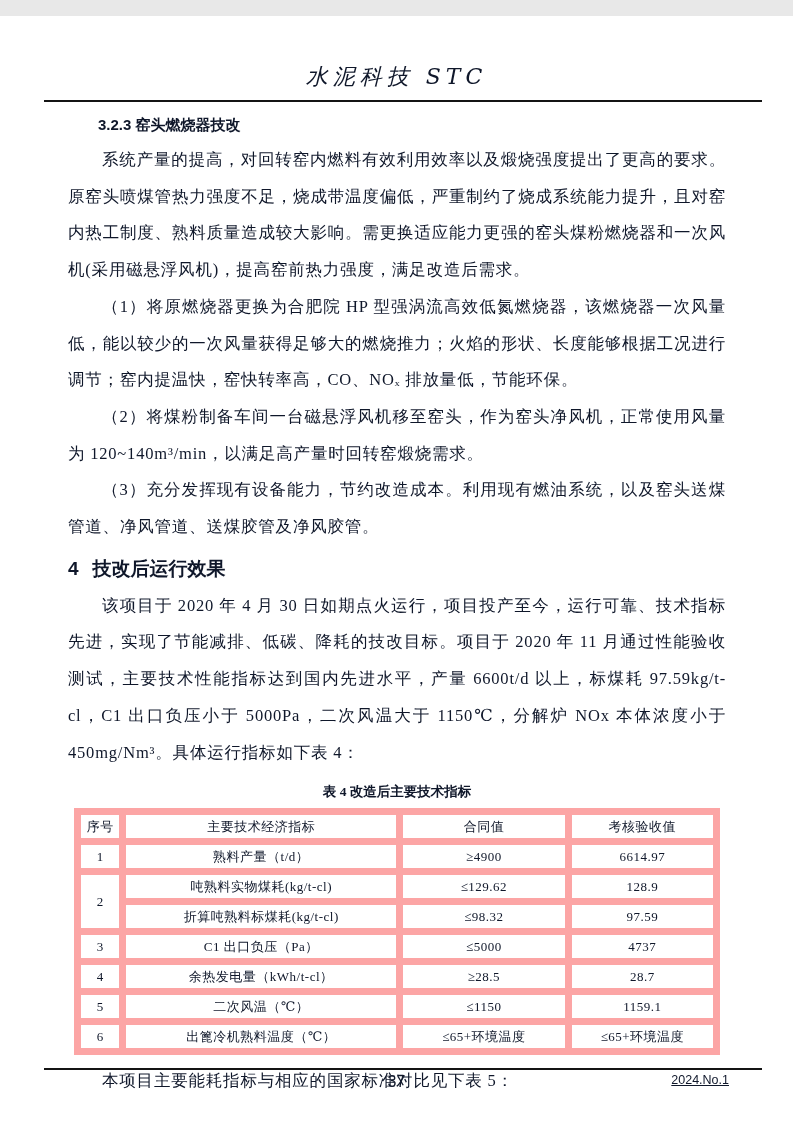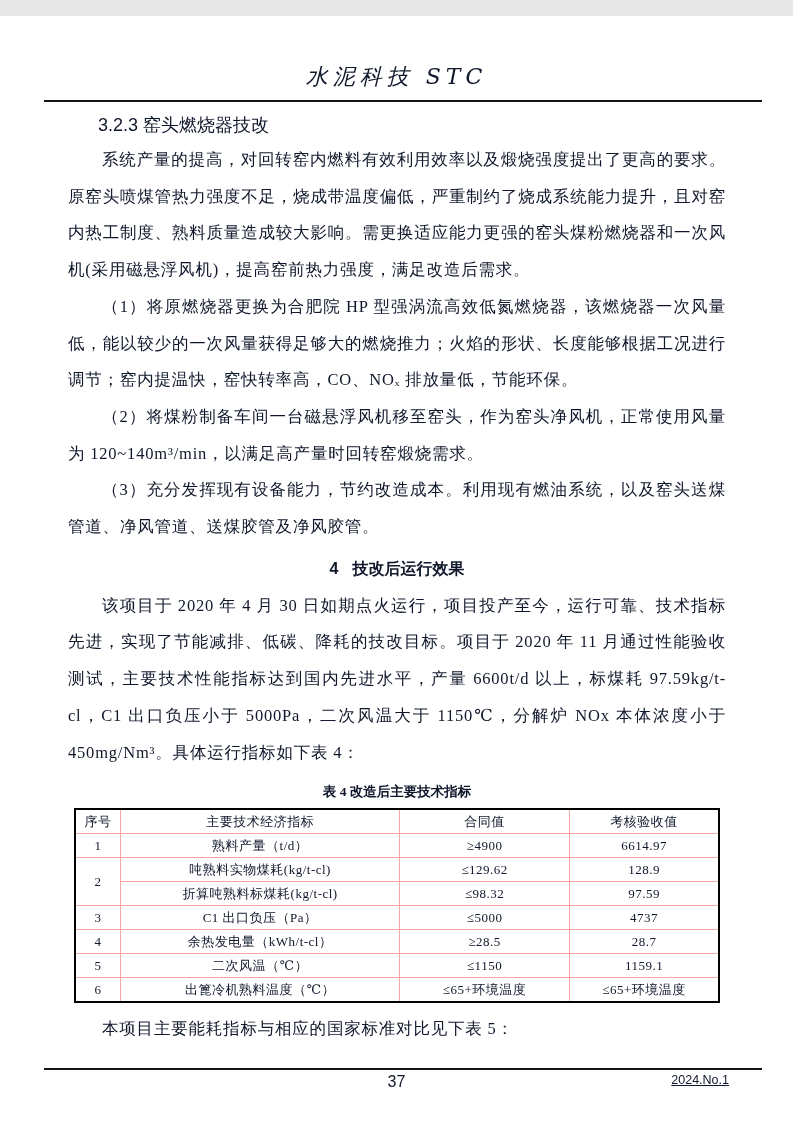--- a/index.html
+++ b/index.html
@@ -24,33 +24,32 @@
   .head-rule{
     position:absolute;top:84px;left:44px;right:31px;
     border-top:2px solid #141414;
   }
   
   .content{
     position:absolute;top:92px;left:68px;width:658px;
   }
   .h-sub{
     font-family:"Liberation Sans","DejaVu Sans",sans-serif;
-    font-weight:normal;
-    font-size:18px;
+    font-weight:bold;
+    font-size:15px;
     line-height:30px;
     margin:2px 0 2px 0;
     padding-left:30px;
   }
   .h-main{
     font-family:"Liberation Sans","DejaVu Sans",sans-serif;
     font-weight:bold;
-    font-size:16px;
+    font-size:19px;
     line-height:34px;
     margin:6px 0 2px 0;
-    text-align:center;
   }
   .h-main .h-no{margin-right:14px;}
   p.body{
     margin:0;
     font-size:16.5px;
     line-height:36.7px;
     letter-spacing:0.8px;
     text-align:justify;
     text-indent:34px;
   }
@@ -64,21 +63,21 @@
   }
   table.tech{
     width:646px;
     margin:0 auto;
     border-collapse:collapse;
     border:2px solid #000;
     font-size:13px;
     table-layout:fixed;
   }
   table.tech th, table.tech td{
-    border:1px solid #fca5a5;
+    border:7px solid #fca5a5;
     height:23px;
     padding:0 2px;
     text-align:center;
     font-weight:normal;
     letter-spacing:0.5px;
     overflow:hidden;
     white-space:nowrap;
   }
   col.c-no{width:7.1%;}
   col.c-ind{width:43.3%;}

